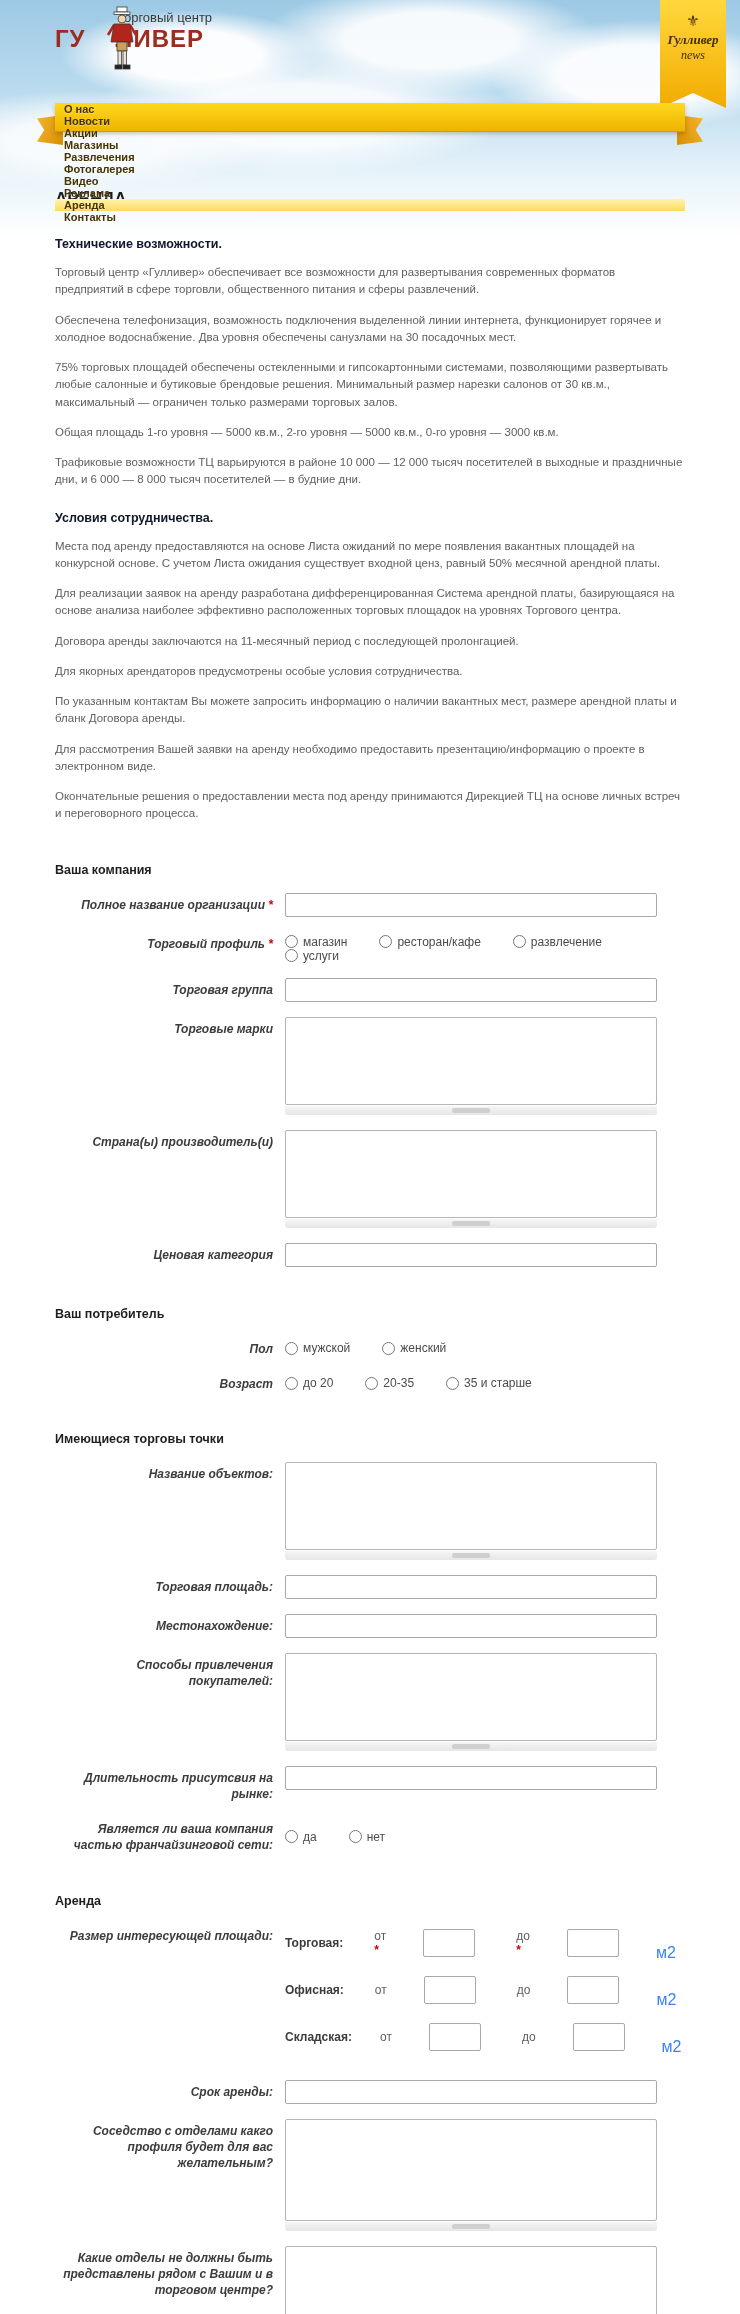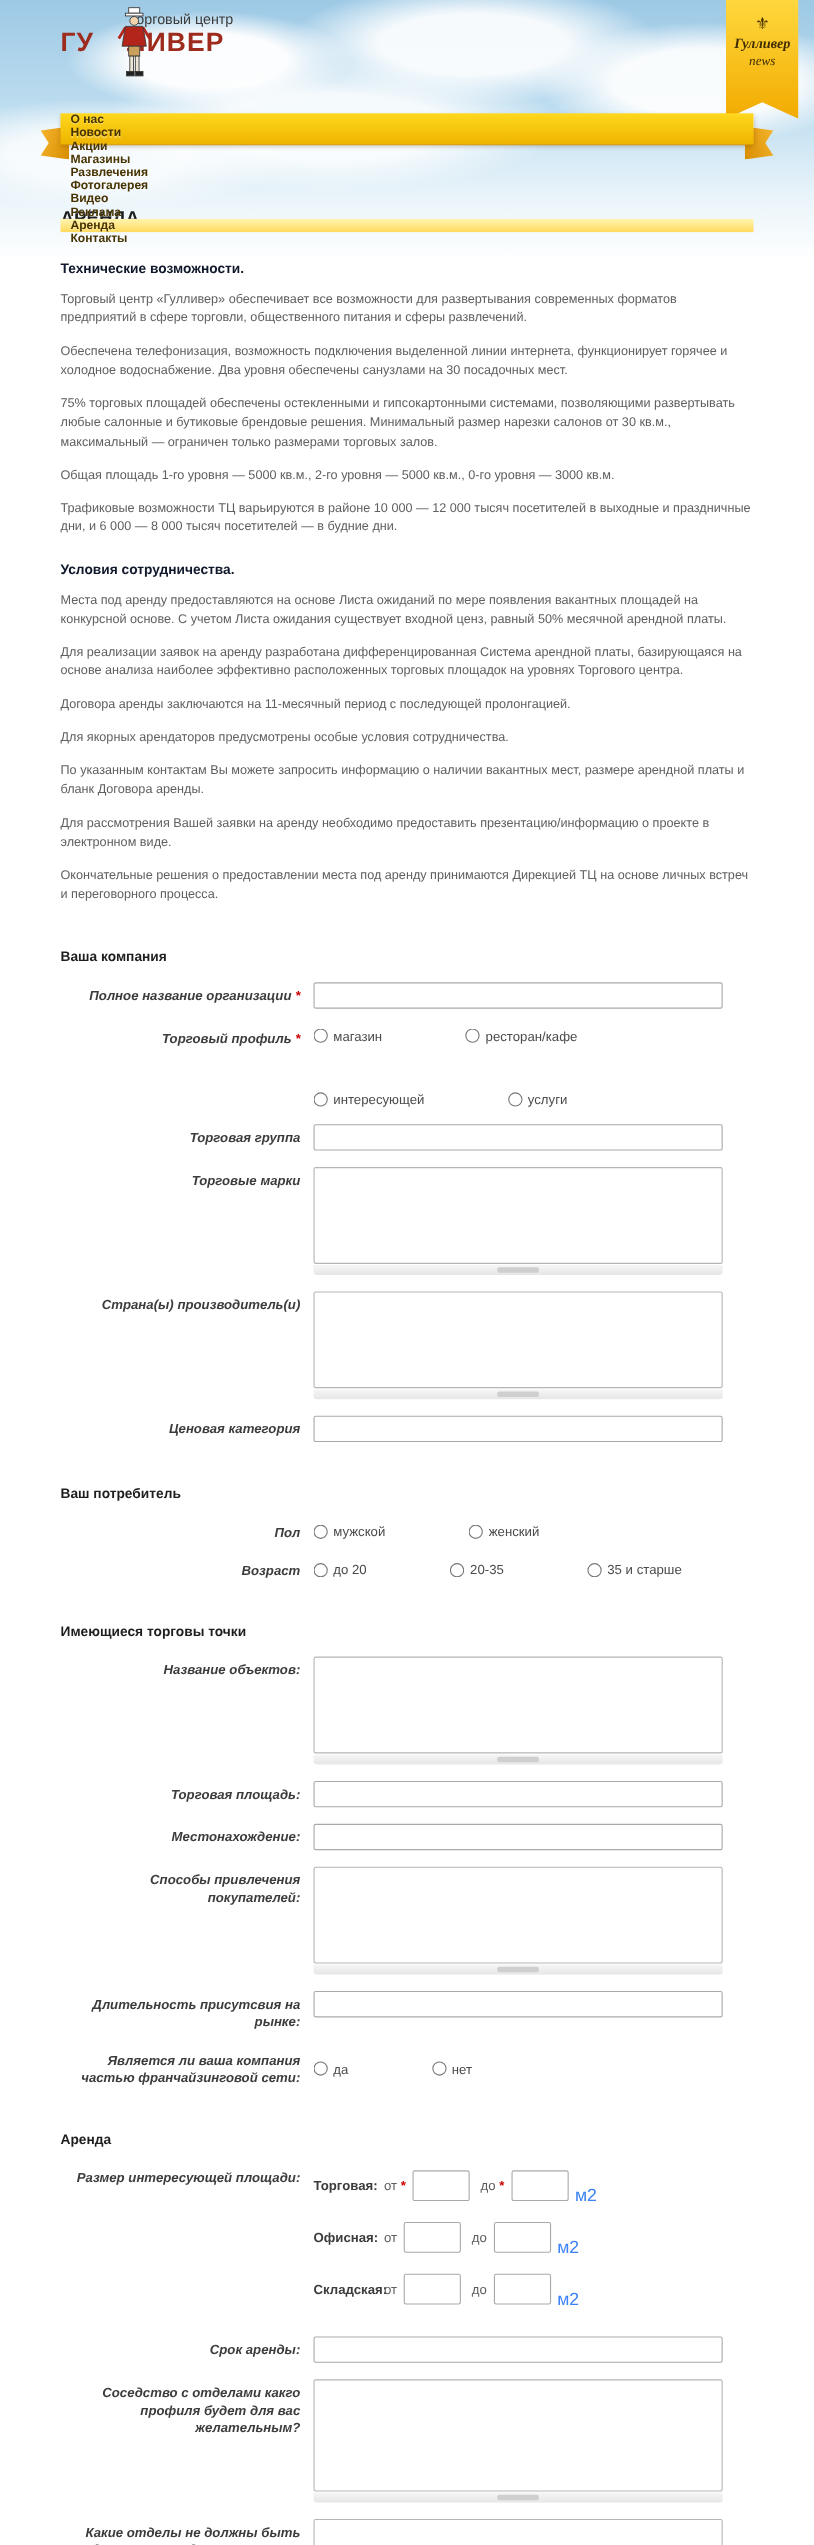--- a/index.html
+++ b/index.html
@@ -44,24 +44,24 @@
   .form-heading{font-size:12.5px;font-weight:bold;color:#1e1e1e;margin:40px 0 16px 0;}
   .form-row{display:flex;margin-bottom:15px;}
   .form-label{width:230px;padding-right:12px;box-sizing:border-box;text-align:right;font-size:12px;font-weight:bold;color:#3c3c3c;padding-top:4px;line-height:1.35;font-style:italic;}
   .form-field{width:372px;}
   .req{color:#cc0000;font-weight:bold;}
   input.text{width:100%;height:24px;box-sizing:border-box;border:1px solid #a9a9a9;border-radius:2px;padding:2px 6px;font-size:12px;font-family:"Liberation Sans",sans-serif;}
   textarea{width:100%;height:88px;box-sizing:border-box;border:1px solid #b5b5b5;border-radius:2px;padding:4px 6px;resize:none;font-size:12px;font-family:"Liberation Sans",sans-serif;display:block;}
   textarea.tall{height:102px;}
   .hscroll{height:9px;background:linear-gradient(#f6f6f6,#e6e6e6);border-radius:0 0 3px 3px;position:relative;margin-top:1px;cursor:pointer;}
   .hscroll::after{content:"";position:absolute;left:50%;top:2px;transform:translateX(-50%);width:38px;height:5px;background:#cfcfcf;border-radius:2px;}
-  .radio-row{display:flex;align-items:center;padding-top:3px;flex-wrap:wrap;gap:44px;}
+  .radio-row{display:flex;align-items:center;padding-top:3px;flex-wrap:wrap;}
   .radio-opt{display:flex;align-items:center;margin-right:32px;font-size:12px;color:#4b4b4b;cursor:pointer;}
   .radio-opt input{width:13px;height:13px;margin:0 5px 0 0;}
-  .size-row{display:flex;align-items:center;margin-bottom:9px;}
+  .size-row{display:flex;align-items:center;margin-bottom:9px;gap:31px;}
   .size-name{font-size:12px;font-weight:bold;color:#3c3c3c;width:64px;}
   .size-fromto{font-size:12px;color:#5e5e5e;margin-right:6px;}
   .size-input{width:46px;height:24px;border:1px solid #a9a9a9;border-radius:2px;margin-right:10px;}
   .size-unit{font-size:16px;color:#3b82f6;margin-left:-4px;margin-top:20px;}
 </style>
 </head>
 <body>
 
 <div class="sky"></div>
 
@@ -141,21 +141,21 @@
         <label class="radio-opt">
             <input type="radio" name="profile" style="">
             <span>магазин</span>
           </label>
         <label class="radio-opt">
             <input type="radio" name="profile" style="">
             <span>ресторан/кафе</span>
           </label>
         <label class="radio-opt">
             <input type="radio" name="profile" style="">
-            <span>интересующей</span>
+            <span>развлечение</span>
           </label>
         <label class="radio-opt">
             <input type="radio" name="profile" style="">
             <span>услуги</span>
           </label>
       </div>
     </div>
 
     <div class="form-row">
       <label class="form-label">Торговая группа</label>

